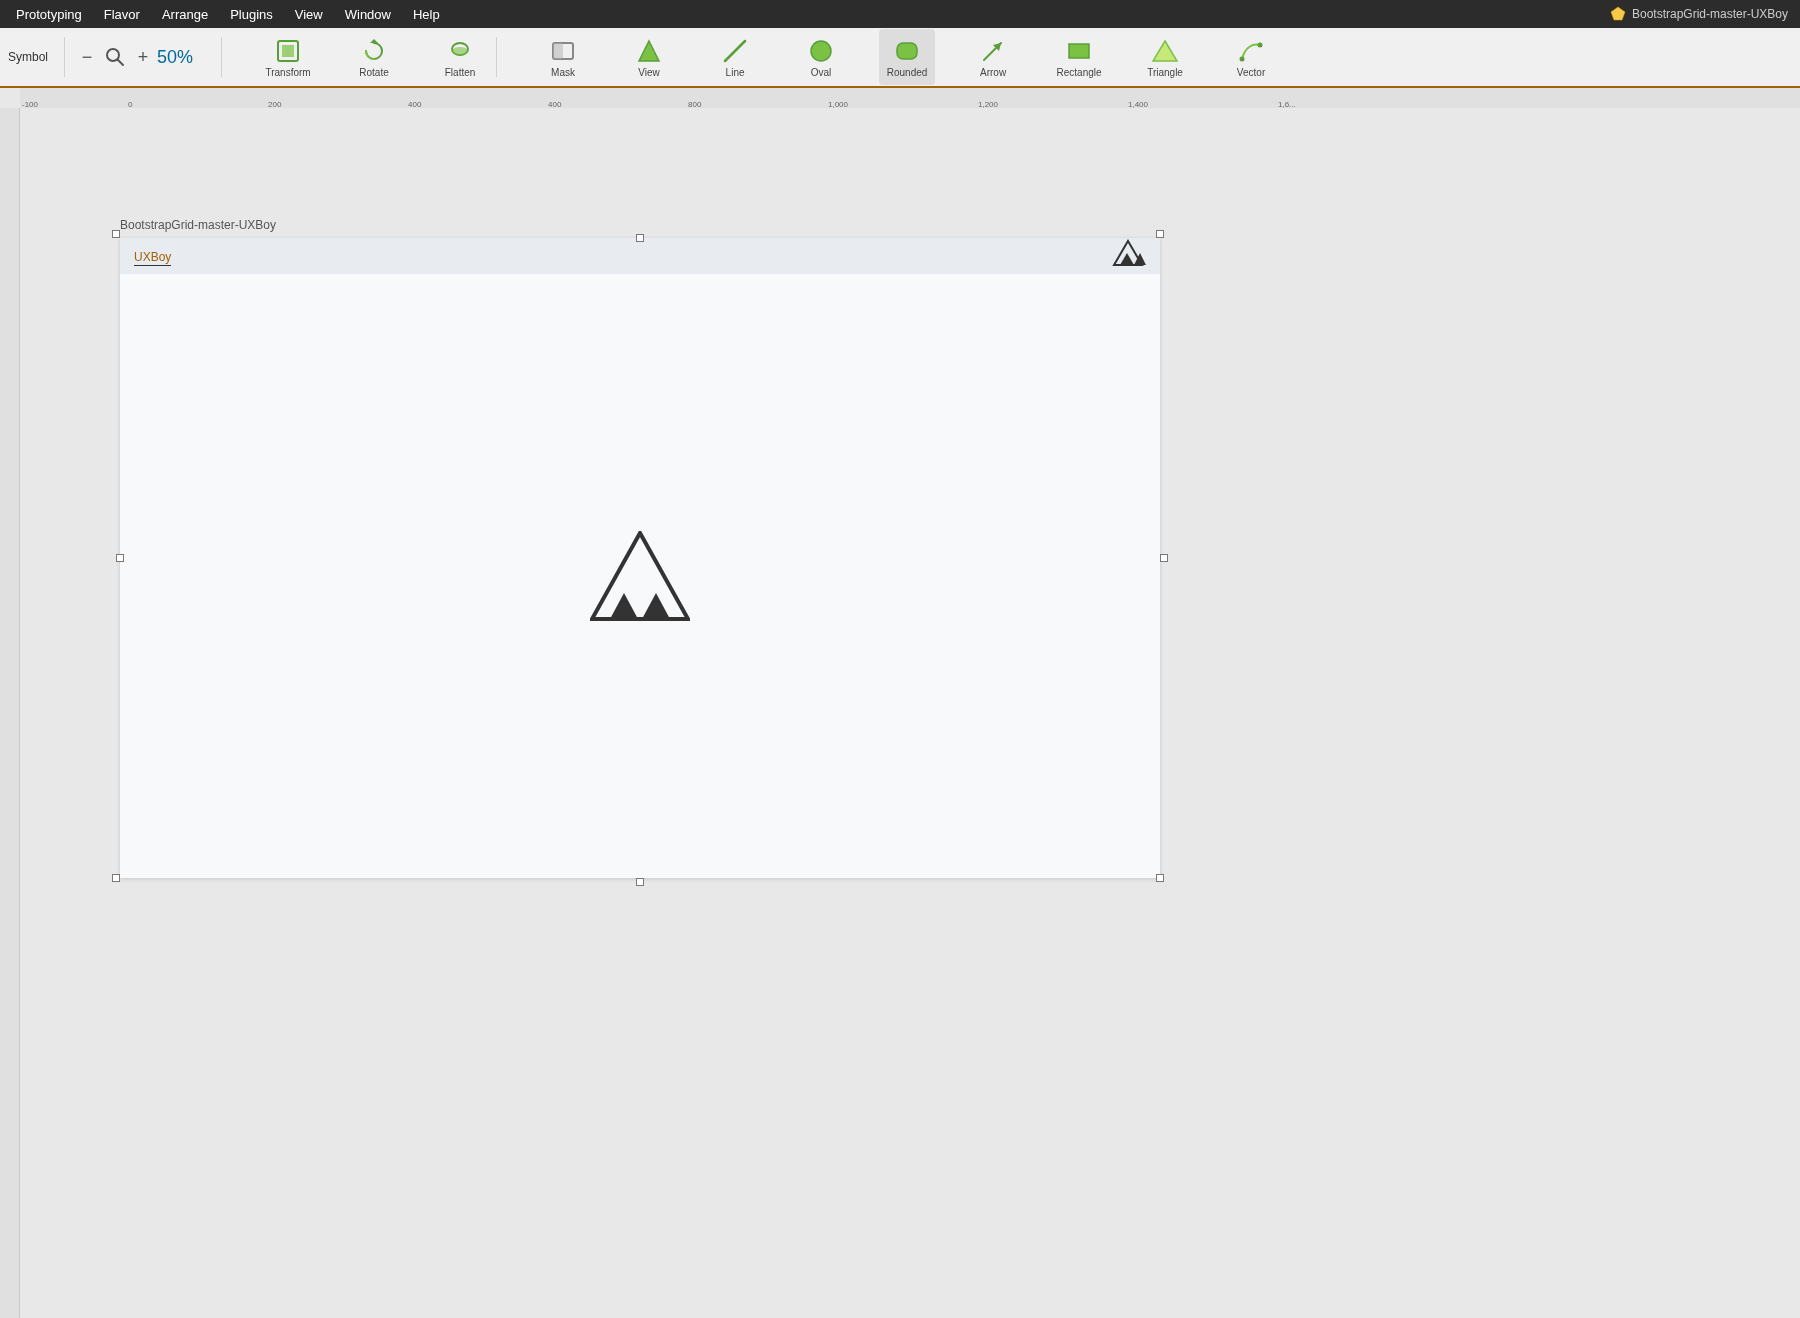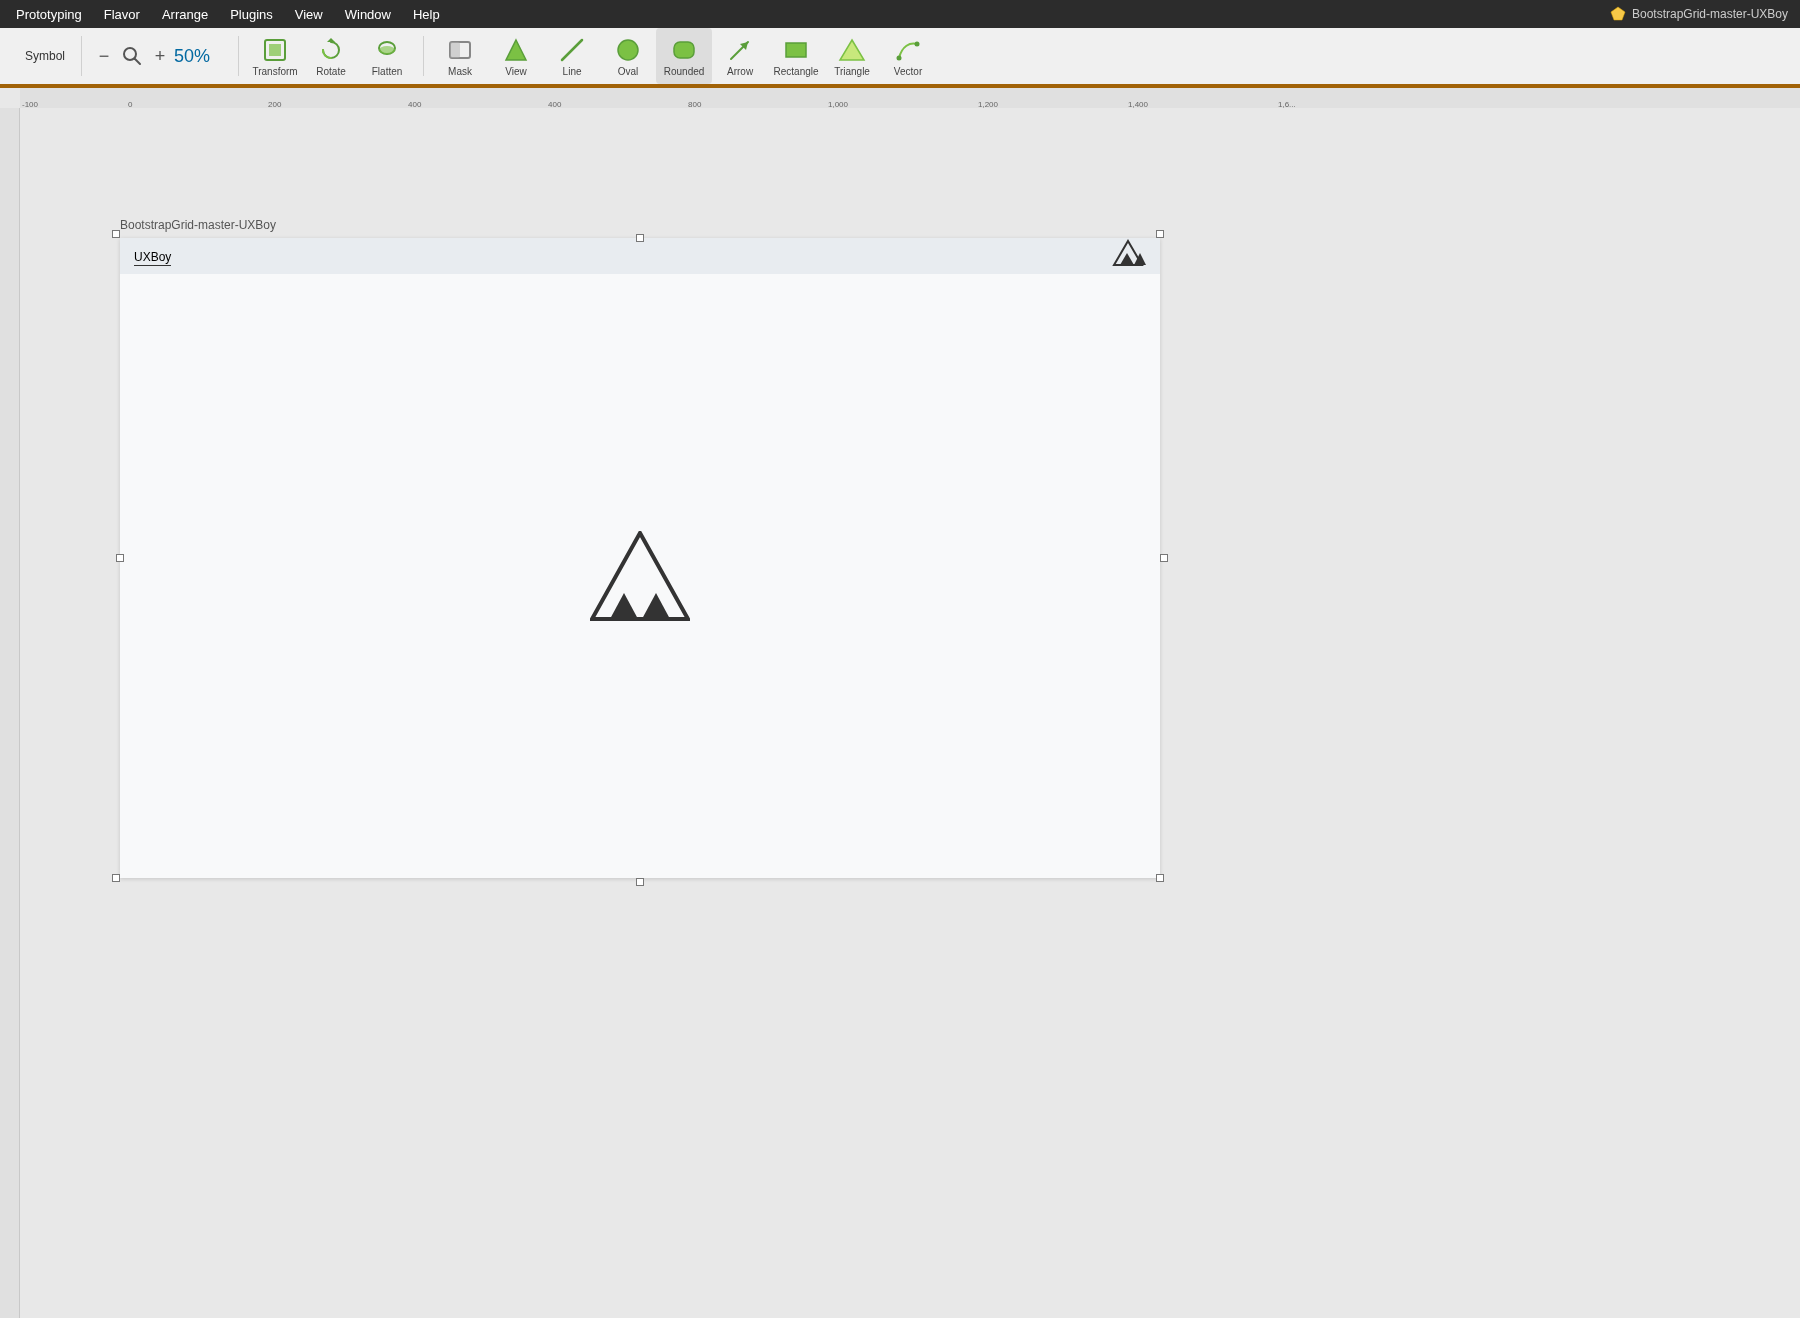--- a/index.html
+++ b/index.html
@@ -33,22 +33,22 @@
     }
 
     
     .toolbar {
       background: #f0f0f0;
       height: 60px;
       position: absolute;
       top: 28px; left: 0; right: 0;
       display: flex;
       align-items: center;
-      border-bottom: 4px solid #a16207;
-      padding: 0 25px;
+      border-bottom: 2px solid #a16207;
+      padding: 0 8px;
       gap: 0;
     }
     .toolbar-left {
       display: flex;
       align-items: center;
       gap: 4px;
       margin-right: 20px;
     }
     .toolbar-zoom {
       display: flex;
@@ -78,20 +78,21 @@
     .tool-item {
       display: flex;
       flex-direction: column;
       align-items: center;
       justify-content: center;
       width: 56px;
       height: 56px;
       cursor: pointer;
       border-radius: 4px;
       gap: 2px;
+      margin-left: 30px;
     }
     .tool-item .tool-label {
       font-size: 10px;
       color: #444;
     }
 
     
     .ruler-h {
       position: absolute;
       top: 88px;
@@ -365,21 +366,21 @@
       <div class="handle mr" style="position:absolute; top:50%; right:-4px; transform:translateY(-50%); width:8px; height:8px; background:white; border:1px solid #777; z-index:10;"></div>
       <div class="handle bl" style="position:absolute; bottom:-4px; left:-4px; width:8px; height:8px; background:white; border:1px solid #777; z-index:10;"></div>
       <div class="handle bm" style="position:absolute; bottom:-4px; left:50%; transform:translateX(-50%); width:8px; height:8px; background:white; border:1px solid #777; z-index:10;"></div>
       <div class="handle br" style="position:absolute; bottom:-4px; right:-4px; width:8px; height:8px; background:white; border:1px solid #777; z-index:10;"></div>
 
       
       <div class="artboard">
 
         <div class="artboard-header">
           <div>
-            <span style="font-size:12px; color:#000000; font-weight:500; border-bottom:1px solid #333; display:inline-block; padding-bottom:1px;">UXBoy</span>
+            <span style="font-size:12px; color:#a16207; font-weight:500; border-bottom:1px solid #333; display:inline-block; padding-bottom:1px;">UXBoy</span>
           </div>
 
           <div>
             <svg width="36" height="30" viewBox="0 0 36 30">
 
               <polygon points="18,2 32,26 4,26" fill="none" stroke="#333" stroke-width="2"></polygon>
               <polygon points="10,26 24,26 17,14" fill="#333"></polygon>
               <polygon points="24,26 36,26 30,14" fill="#333"></polygon>
             </svg>
           </div>

